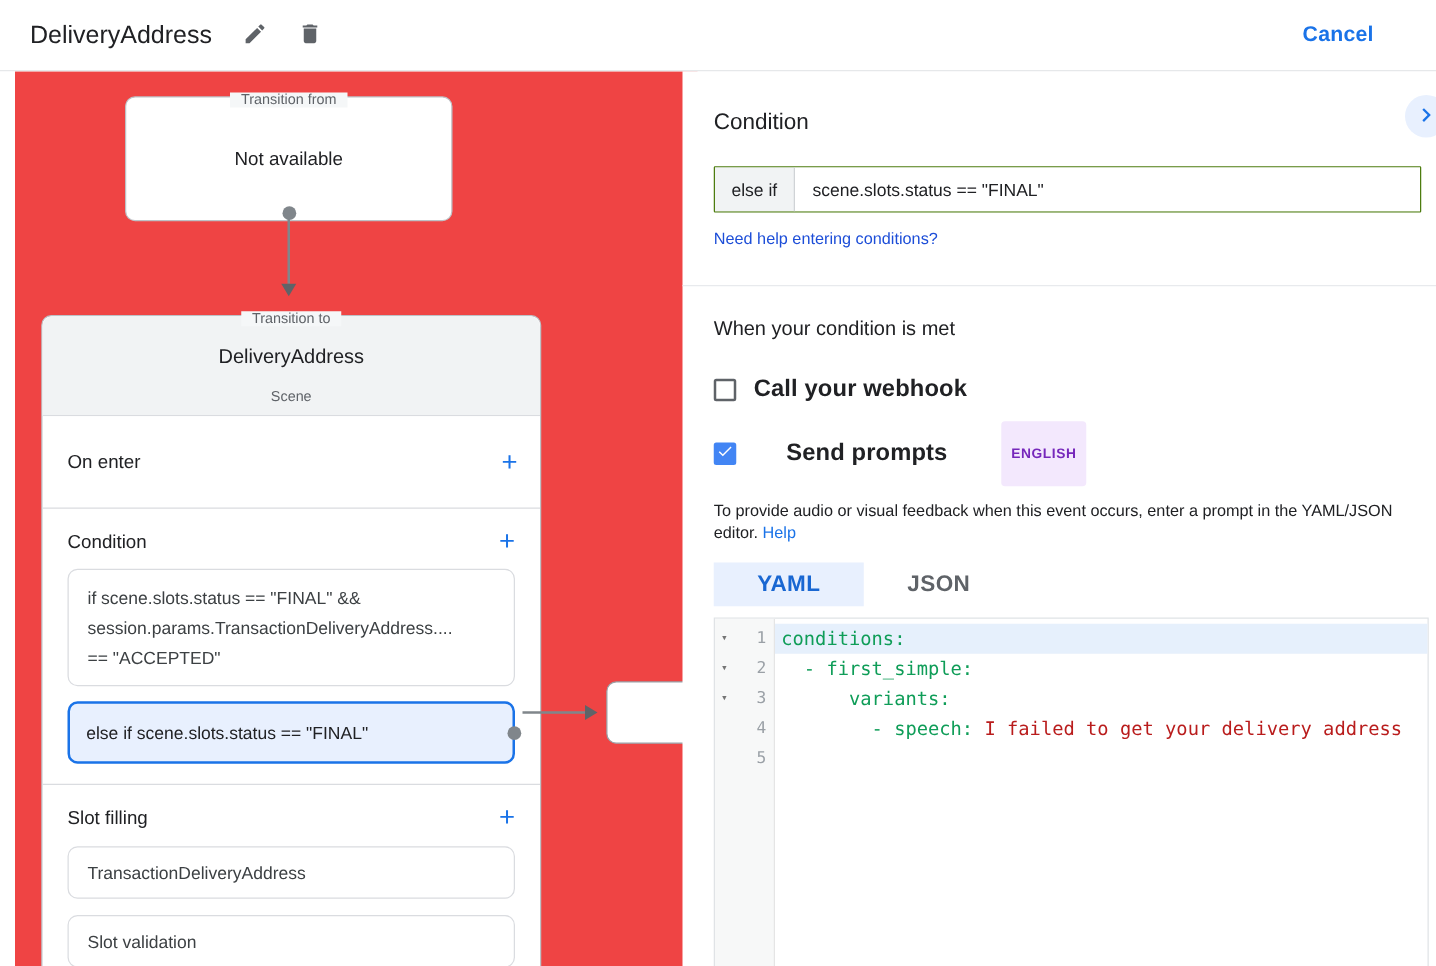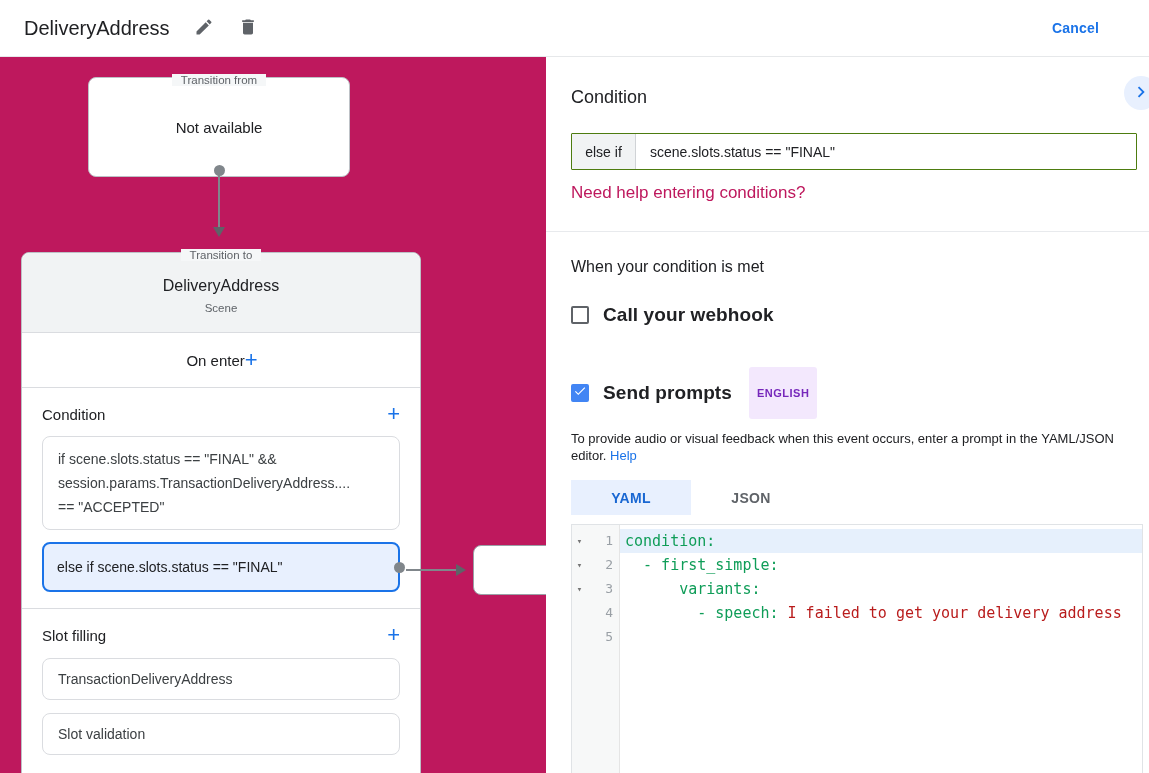--- a/index.html
+++ b/index.html
@@ -8,46 +8,46 @@
   body { position:relative; }
 
   
   .topbar { position:absolute; left:0; top:0; width:1149px; height:57px; background:#fff;
     border-bottom:1px solid #e6e8ea; display:flex; align-items:center; padding:0 16px 0 24px; z-index:5; }
   .topbar-title { font-size:20px; color:#202124; }
   .topbar-icons { display:flex; align-items:center; gap:20px; margin-left:22px; }
   .icon-btn { width:24px; height:24px; border:none; background:transparent; cursor:pointer;
     display:flex; align-items:center; justify-content:center; padding:0; }
   .topbar-spacer { flex:1; }
-  .cancel-link { color:#1a73e8; font-size:14px; font-weight:700; background:none; border:none;
+  .cancel-link { color:#1a73e8; font-size:17px; font-weight:700; background:none; border:none;
     cursor:pointer; margin-right:34px; letter-spacing:.2px; font-family:inherit; }
   .save-btn { background:#1a73e8; color:#fff; font-size:14.5px; font-weight:700; border:none;
     border-radius:4px; width:98px; height:37px; cursor:pointer; letter-spacing:.2px; font-family:inherit; }
 
   
-  .canvas { position:absolute; left:0; top:57px; width:546px; height:716px;
-    background:#be185d; overflow:hidden; }
+  .canvas { position:absolute; left:12px; top:57px; width:546px; height:716px;
+    background:#ef4444; overflow:hidden; }
   .flow-box { position:absolute; background:#fff; border:1px solid #bdc1c6; border-radius:8px; }
   .legend { position:absolute; top:-8px; left:0; width:100%; text-align:center; }
   .legend span { display:inline-block; background:#f5f7f8; padding:0 9px;
     font-size:11.5px; color:#5f6368; }
   .tfrom { left:88px; top:20px; width:262px; height:100px;
     display:flex; align-items:center; justify-content:center; font-size:15px; }
   .vline { position:absolute; left:218px; top:118px; width:2px; height:52px; background:#80868b; }
   .dot { position:absolute; width:11px; height:11px; border-radius:50%; background:#80868b; }
   .dot-a { left:214px; top:108px; }
   .arrow-down { position:absolute; left:213px; top:170px; width:0; height:0;
     border-left:6px solid transparent; border-right:6px solid transparent; border-top:10px solid #5f6368; }
 
   .scene-card { left:21px; top:195px; width:400px; height:585px; overflow:visible; }
   .scene-head { height:80px; background:#f1f3f4; border-bottom:1px solid #dadce0;
     border-radius:8px 8px 0 0; text-align:center; }
   .scene-title { font-size:16px; padding-top:24px; color:#202124; }
-  .scene-sub { font-size:11.5px; color:#5f6368; margin-top:7px; }
-  .row-onenter { height:55px; display:flex; align-items:center; justify-content:center;
+  .scene-sub { font-size:11.5px; color:#5f6368; margin-top:17px; }
+  .row-onenter { height:74px; display:flex; align-items:center; justify-content:space-between;
     padding:0 18px 0 20px; border-bottom:1px solid #dadce0; font-size:15px; }
   .plus { color:#1a73e8; font-size:22px; font-weight:400; line-height:20px; cursor:pointer;
     background:none; border:none; font-family:inherit; }
   .card-section { padding:16px 20px 16px 20px; }
   .section-head { display:flex; align-items:center; justify-content:space-between; font-size:15px; height:20px; }
   .cond-box { margin-top:12px; border:1px solid #dadce0; border-radius:8px;
     padding:10px 15px; font-size:14px; line-height:24px; color:#3c4043; background:#fff; }
   .cond-box.selected { position:relative; background:#e8f0fe; border:2px solid #1a73e8;
     padding:11px 13px; color:#202124; }
   .dot-b { right:-7px; top:50%; margin-top:-5px; position:absolute; width:11px; height:11px;
@@ -64,38 +64,38 @@
   .panel { position:absolute; left:546px; top:57px; width:603px; height:716px; background:#fff;
     padding:0 12px 0 25px; }
   .panel-title { font-size:18px; font-weight:400; margin-top:30px; }
   .collapse-btn { position:absolute; top:19px; right:-9px; width:34px; height:34px; border-radius:50%;
     background:#e8f0fe; border:none; cursor:pointer; display:flex; align-items:center; justify-content:center; }
   .cond-row { margin-top:25px; height:37px; display:flex; border:1px solid #4d7c0f; border-radius:1px; }
   .cond-prefix { width:64px; background:#f1f3f4; border-right:1px solid #d0d3d6;
     display:flex; align-items:center; justify-content:center; font-size:14px; color:#202124; }
   .cond-input { flex:1; border:none; outline:none; font-size:14px; color:#202124;
     padding:0 14px; font-family:inherit; background:#fff; }
-  .help-link { display:inline-block; margin-top:13px; font-size:17px; color:#be185d;
+  .help-link { display:inline-block; margin-top:13px; font-size:13px; color:#1d4ed8;
     text-decoration:none; cursor:pointer; }
   .panel-divider { border:none; border-top:1px solid #e8eaed; margin:28px 0 0 -25px; width:603px; }
   .section-title { font-size:16px; margin-top:26px; }
   .check-row { display:flex; align-items:center; margin-top:28px; }
-  .check-row + .check-row { margin-top:41px; }
+  .check-row + .check-row { margin-top:14px;gap:26px; }
   .checkbox { width:18px; height:18px; border:2px solid #5f6368; border-radius:2px;
     background:#fff; cursor:pointer; flex:none; }
   .checkbox.checked { border-color:#4285f4; background:#4285f4;
     display:flex; align-items:center; justify-content:center; }
   .check-label { font-size:19px; font-weight:700; margin-left:14px; letter-spacing:.1px; }
   .lang-badge { margin-left:17px; background:#f3e8fd; color:#7627bb; font-size:11px; font-weight:700;
     letter-spacing:.5px; padding:20px 8px; border-radius:3px; }
   .hint { margin-top:11px; font-size:13px; line-height:17px; color:#202124; max-width:560px; }
   .hint a { color:#1a73e8; text-decoration:none; cursor:pointer;margin-top:32px; }
   .tabs { display:flex; margin-top:16px; }
   .tab { width:120px; height:35px; display:flex; align-items:center; justify-content:center;
-    font-size:14px; font-weight:700; letter-spacing:.3px; color:#5f6368; background:none;
+    font-size:18px; font-weight:700; letter-spacing:.3px; color:#5f6368; background:none;
     border:none; cursor:pointer; font-family:inherit; }
   .tab.active { background:#e8f0fe; color:#1967d2; }
 
   
   .editor { position:relative; margin-top:9px; margin-right:-6px; border:1px solid #e0e3e6;
     height:300px; background:#fff; font-family:"DejaVu Sans Mono", monospace; font-size:15px; }
   .gutter-bg { position:absolute; left:0; top:0; bottom:0; width:48px; background:#f7f8f8;
     border-right:1px solid #e5e5e5; }
   .code-lines { position:relative; padding-top:4px; }
   .code-line { display:flex; height:24px; line-height:24px; }
@@ -235,21 +235,21 @@
   </div>
 
   <div class="editor">
     <div class="gutter-bg"></div>
     <div class="code-lines">
       <div class="code-line">
         <span class="gutter-cell">
             <span class="fold">▾</span>
             <span class="lineno">1</span>
           </span>
-        <span class="code-cell hl"><span class="cm-key">condition:</span><span class="cm-plain"></span></span>
+        <span class="code-cell hl"><span class="cm-key">conditions:</span><span class="cm-plain"></span></span>
       </div>
       <div class="code-line">
         <span class="gutter-cell">
             <span class="fold">▾</span>
             <span class="lineno">2</span>
           </span>
         <span class="code-cell"><span class="cm-key">  - first_simple:</span><span class="cm-plain"></span></span>
       </div>
       <div class="code-line">
         <span class="gutter-cell">

